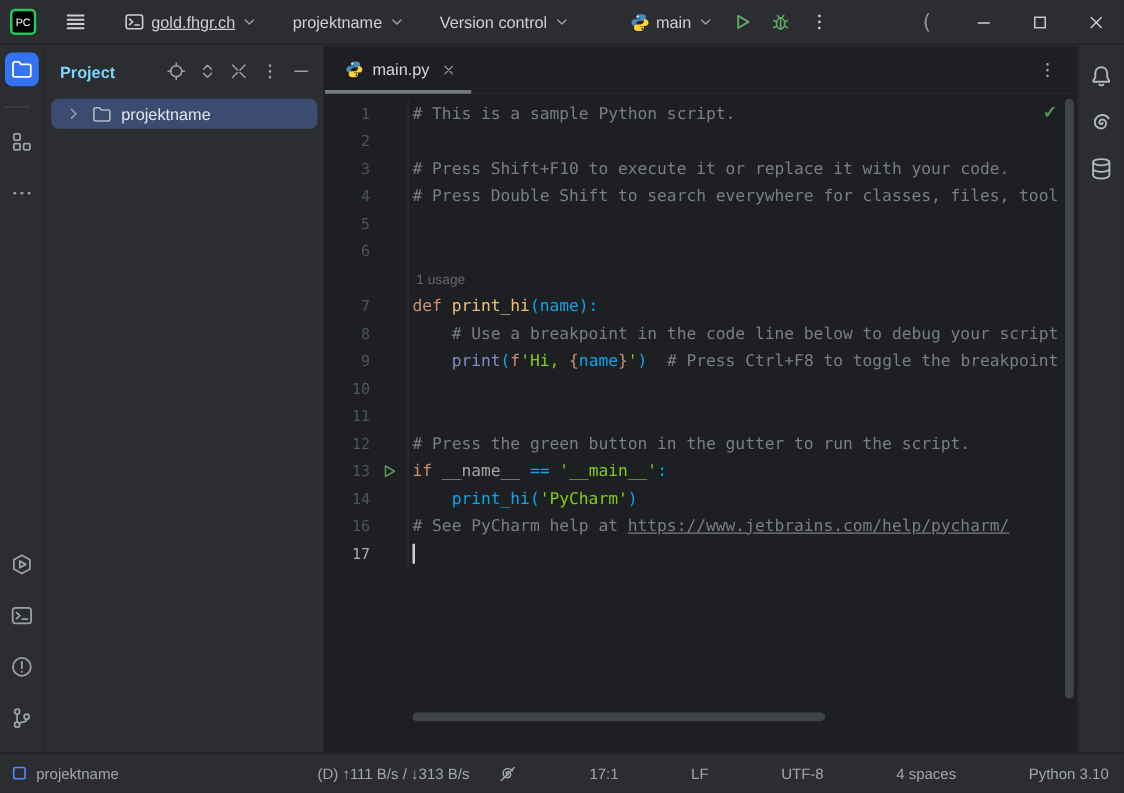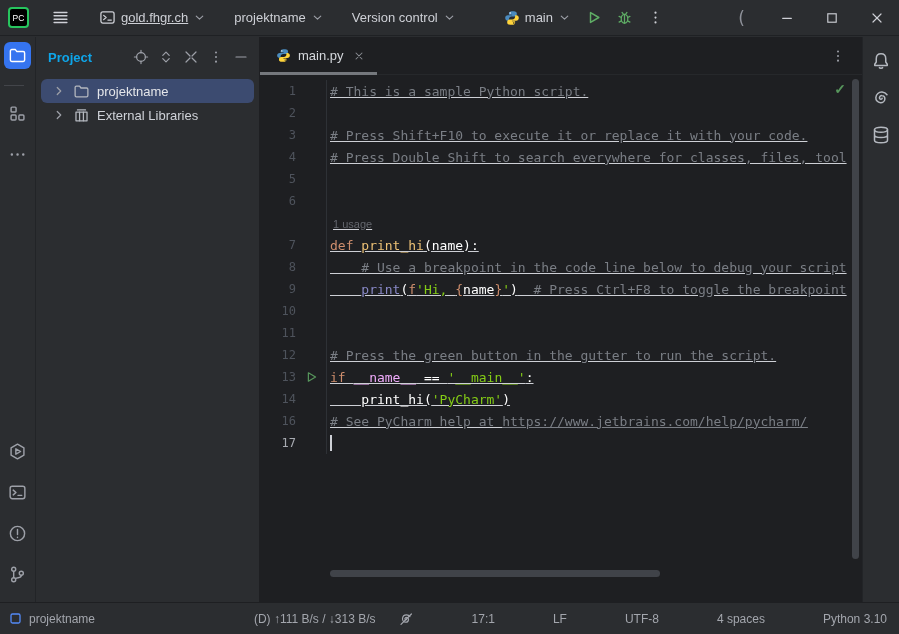--- a/index.html
+++ b/index.html
@@ -34,21 +34,21 @@
   .rail-btn .icon { width:19px; height:19px; }
   .rail-btn.active { background:#3574F0; color:#FFFFFF; margin-top:5px; }
   .rail-div { width:20px; height:1px; background:#43454A; margin-top:16px; }
   #rail-bottom { margin-top:auto; display:flex; flex-direction:column; align-items:center; }
   #rail-bottom .rail-btn { margin-top:0; margin-bottom:14px; }
 
   
   #project-panel { position:absolute; left:36px; top:37px; width:224px; height:565px;
     background:#2B2D30; border-right:1px solid #1E1F22; }
   #pp-header { height:40px; display:flex; align-items:center; padding:0 10px 0 12px; }
-  #pp-title { font-size:13px; font-weight:700; color:#0ea5e9; }
+  #pp-title { font-size:13px; font-weight:700; color:#7dd3fc; }
   #pp-actions { margin-left:auto; display:flex; align-items:center; gap:9px; }
   #pp-actions .icon { width:16px; height:16px; color:#9DA0A8; }
   .tree { padding-top:2px; }
   .tree-row { height:24px; margin:0 5px; border-radius:6px; display:flex; align-items:center; font-size:13px; color:#CFD2D8; }
   .tree-row.selected { background:#3C4B70; color:#E4E6EA; }
   .tr-chev { width:14px; height:14px; color:#9DA0A8; margin-left:11px; flex:none; }
   .tr-chev.empty { visibility:hidden; }
   .tr-icon { width:17px; height:17px; color:#B4B8BF; margin-left:7px; margin-right:7px; flex:none; }
 
   
@@ -58,24 +58,24 @@
   #tab-main .pyico { width:15px; height:15px; }
   #tab-label { font-size:13px; color:#D5D8DD; }
   .tab-close { width:12px; height:12px; color:#8A8D93; margin-left:2px; }
   .tab-underline { position:absolute; left:0; right:0; bottom:0; height:3px; background:#75787D; }
   #tab-kebab { position:absolute; right:16px; top:11px; width:16px; height:16px; color:#9DA0A8; }
   #code-area { position:relative; padding-top:5px; font-family:"DejaVu Sans Mono", monospace; font-size:13px; }
   .crow { height:22px; display:flex; align-items:center; white-space:pre; }
   .ln { width:36px; text-align:right; color:#4E535C; font-size:12px; flex:none; }
   .gut { width:31px; flex:none; border-right:1px solid #2E3136; align-self:stretch; display:flex; align-items:center; justify-content:center; }
   .gut .icon { width:14px; height:14px; color:#57965C; }
-  .codetxt { padding-left:3px;text-decoration:underline; }
+  .codetxt { padding-left:3px; }
   .ln.cur { color:#A8ABB2; }
-  .c-pln { color:#ffffff; } .c-cmt { color:#7A7E85; } .c-kw { color:#CF8E6D; }
-  .c-fn { color:#ECC175; } .c-blt { color:#8888C6; } .c-dun { color:#f0abfc; }
+  .c-pln { color:#0ea5e9; } .c-cmt { color:#7A7E85; } .c-kw { color:#CF8E6D; }
+  .c-fn { color:#ECC175; } .c-blt { color:#8888C6; } .c-dun { color:#a3a3a3; }
   .c-str { color:#84cc16; } .c-brc { color:#CF8E6D; }
   .c-lnk { color:#7A7E85; text-decoration:underline; }
   .inlay { font-family:"Liberation Sans", sans-serif; font-size:11px; color:#63666D; padding-left:3px; }
   .caret { display:inline-block; width:2px; height:16px; background:#CED0D6; vertical-align:middle; }
   #inspect-ok { position:absolute; top:44px; right:16px; font-size:14px; font-weight:bold; color:#57965C; }
   #vscroll { position:absolute; right:3px; top:42px; width:7px; height:480px; background:#4C5057; border-radius:4px; opacity:.75; }
   #hscroll { position:absolute; left:70px; top:533px; width:330px; height:7px; background:#4C5057; border-radius:4px; opacity:.75; }
 
   
   #right-rail { position:absolute; left:862px; top:37px; width:37px; height:565px;
@@ -306,34 +306,20 @@
           <svg viewBox="0 0 16 16" fill="none" stroke="currentColor" stroke-width="1.4" stroke-linecap="round" stroke-linejoin="round">
             <path d="M6 4l4 4-4 4"></path>
           </svg>
         </span>
         <span class="icon tr-icon">
           <svg viewBox="0 0 16 16" fill="none" stroke="currentColor" stroke-width="1.2" stroke-linecap="round" stroke-linejoin="round">
             <path d="M2 4.2c0-.7.6-1.2 1.2-1.2h3l1.3 1.7h5.3c.7 0 1.2.6 1.2 1.2v5.9c0 .7-.6 1.2-1.2 1.2H3.2c-.7 0-1.2-.6-1.2-1.2V4.2z"></path>
           </svg>
         </span>
         <span>projektname</span>
-      </div>
-      <div class="tree-row">
-        <span class="icon tr-chev">
-          <svg viewBox="0 0 16 16" fill="none" stroke="currentColor" stroke-width="1.4" stroke-linecap="round" stroke-linejoin="round">
-            <path d="M6 4l4 4-4 4"></path>
-          </svg>
-        </span>
-        <span class="icon tr-icon">
-          <svg viewBox="0 0 16 16" fill="none" stroke="currentColor" stroke-width="1.2" stroke-linecap="round" stroke-linejoin="round">
-            <rect x="2.8" y="4.8" width="10.4" height="8.2"></rect>
-            <path d="M6.2 4.8V13M9.8 4.8V13M4.2 2.8h7.6"></path>
-          </svg>
-        </span>
-        <span>External Libraries</span>
       </div>
     </div>
 </div>
 
 <div id="editor">
   <div id="tabbar">
     <div id="tab-main">
       <span class="icon pyico">
         <svg viewBox="0 0 16 16">
             <path fill="#4B8BBE" d="M7.9 1.3c-1.9 0-3 .9-3 2.3v1.2h3.2v.5H3.9C2.3 5.3 1.2 6.4 1.2 8s1.1 2.7 2.7 2.7h1V9.2c0-1.5 1.2-2.7 2.7-2.7h2.9c1.3 0 2.3-1 2.3-2.3v-.6c0-1.4-1.1-2.3-3-2.3H7.9z"></path>

